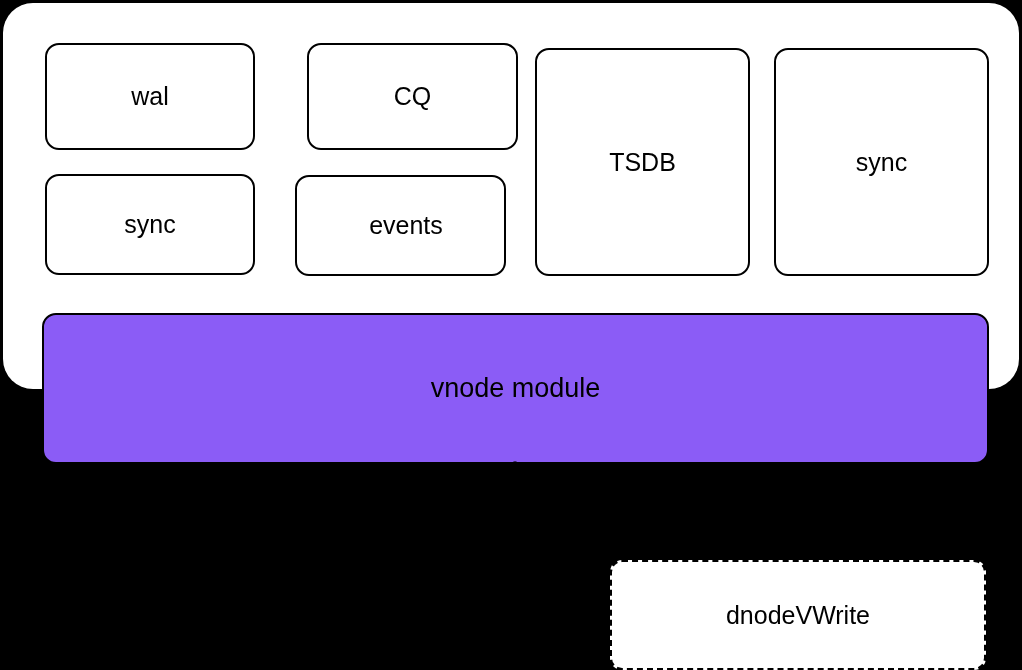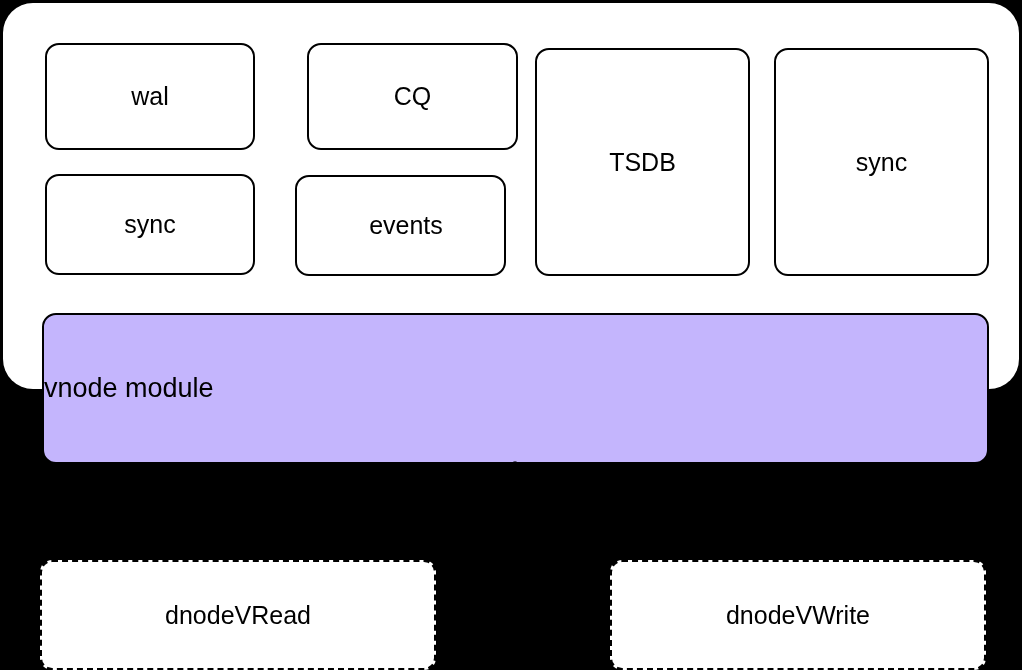--- a/index.html
+++ b/index.html
@@ -63,27 +63,27 @@
   .box-tsdb   { left: 532px; top: 45px;  width: 215px; height: 228px; }
   .box-query  { left: 771px; top: 45px;  width: 215px; height: 228px; }
 
   
   .vnode-module-bar {
     position: absolute;
     left: 39px;
     top: 310px;
     width: 947px;
     height: 151px;
-    background: #c4b5fd;
+    background: #8b5cf6;
     border: 2px solid #000000;
     border-radius: 14px;
     box-sizing: border-box;
     display: flex;
     align-items: center;
-    justify-content: flex-start;
+    justify-content: center;
   }
   .vnode-module-bar .module-label {
     font-size: 27px;
     color: #000000;
     font-family: "Liberation Sans", sans-serif;
   }
 
   
   .connectors {
     position: absolute;
@@ -148,21 +148,18 @@
       <span class="module-label">vnode module</span>
     </div>
 
   </div>
 
   <svg class="connectors" viewBox="0 0 1022 670" xmlns="http://www.w3.org/2000/svg">
     <line x1="515" y1="462" x2="395" y2="504" stroke="#000000" stroke-width="1.5" stroke-dasharray="6 4"></line>
     <line x1="515" y1="462" x2="641" y2="504" stroke="#000000" stroke-width="1.5" stroke-dasharray="6 4"></line>
   </svg>
 
-  <div class="dnode-box box-dnodevread">
-    <span class="module-label">dnodeVRead</span>
-  </div>
 
   <div class="dnode-box box-dnodevwrite">
     <span class="module-label">dnodeVWrite</span>
   </div>
 
 </div>
 
 </body></html>

